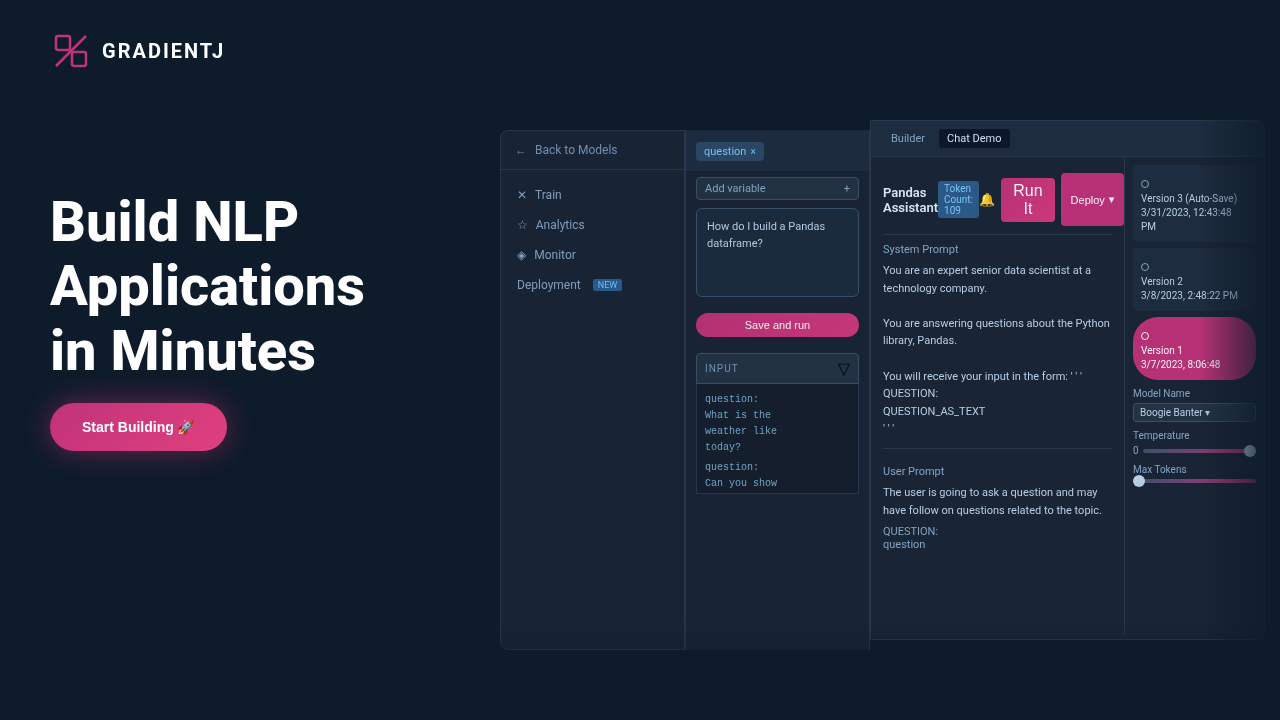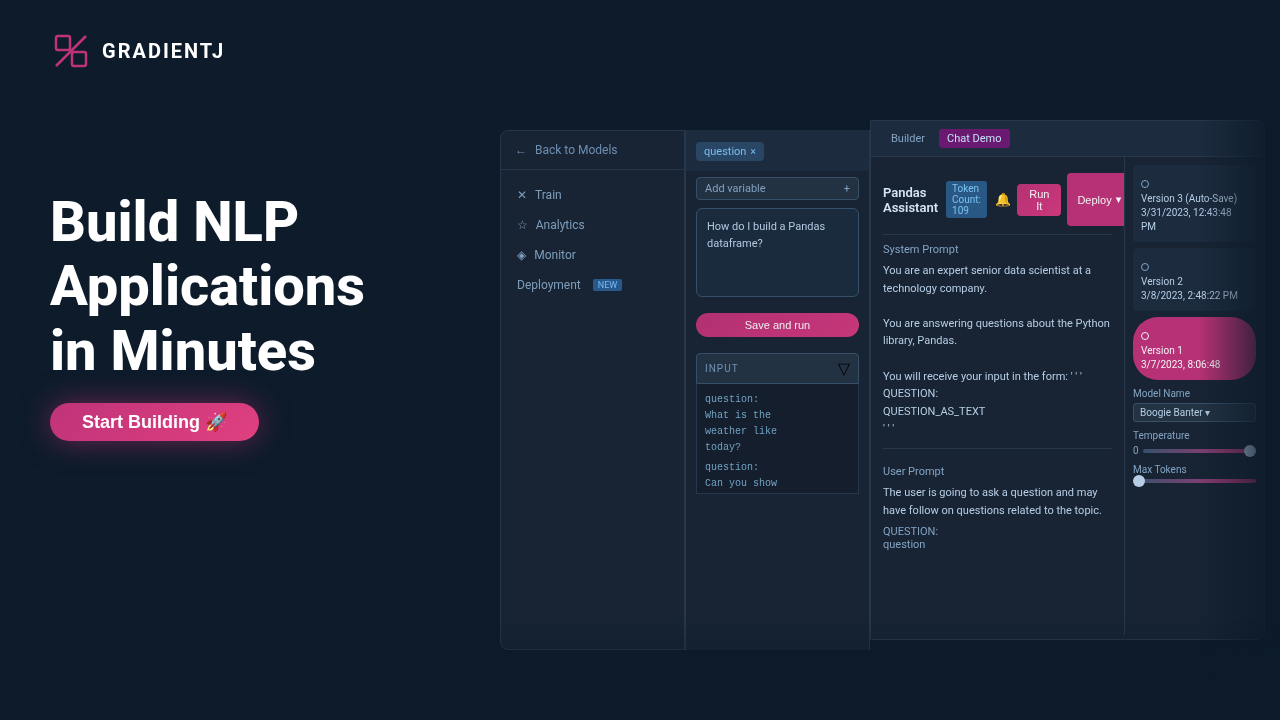--- a/index.html
+++ b/index.html
@@ -50,23 +50,23 @@
       line-height: 1.15;
       margin-bottom: 20px;
     }
 
     .cta-button {
       display: inline-flex;
       align-items: center;
       gap: 10px;
       background: linear-gradient(135deg, #c0337a, #e0407f);
       color: #ffffff;
-      font-size: 18px;
+      font-size: 14px;
       font-weight: 600;
-      padding: 8px 32px;
+      padding: 16px 32px;
       border-radius: 40px;
       border: none;
       cursor: pointer;
       box-shadow: 0 0 30px rgba(200, 50, 120, 0.5);
     }
 
     
     .screenshots-container {
       position: absolute;
       top: 120px;
@@ -282,38 +282,37 @@
     .tab-item {
       color: #8aaccc;
       font-size: 11px;
       padding: 3px 8px;
       border-radius: 3px;
       cursor: pointer;
     }
 
     .tab-item.active {
       color: #d0eaff;
-      background: #701a75;
+      background: #0f172a;
     }
 
     .prompt-panel-main {
       display: flex;
       height: calc(100% - 40px);
     }
 
     .prompt-content {
       flex: 1;
       padding: 10px 12px;
       overflow-y: auto;
     }
 
     .model-name-bar {
       display: flex;
       align-items: center;
-      gap: 8px;
       padding: 6px 0 8px 0;
       border-bottom: 1px solid #2a3a50;
       margin-bottom: 8px;
     }
 
     .model-name-text {
       color: #e0f0ff;
       font-size: 13px;
       font-weight: 600;
     }
@@ -329,21 +328,21 @@
     .action-buttons {
       display: flex;
       gap: 6px;
       margin-left: auto;
       align-items: center;
     }
 
     .run-it-btn {
       background: linear-gradient(135deg, #c0337a, #d63a80);
       color: #ffffff;
-      font-size: 11px;
+      font-size: 16px;
       padding: 4px 12px;
       border-radius: 4px;
       border: none;
       cursor: pointer;
     }
 
     .deploy-btn {
       background: #c0337a;
       color: #ffffff;
       font-size: 11px;

